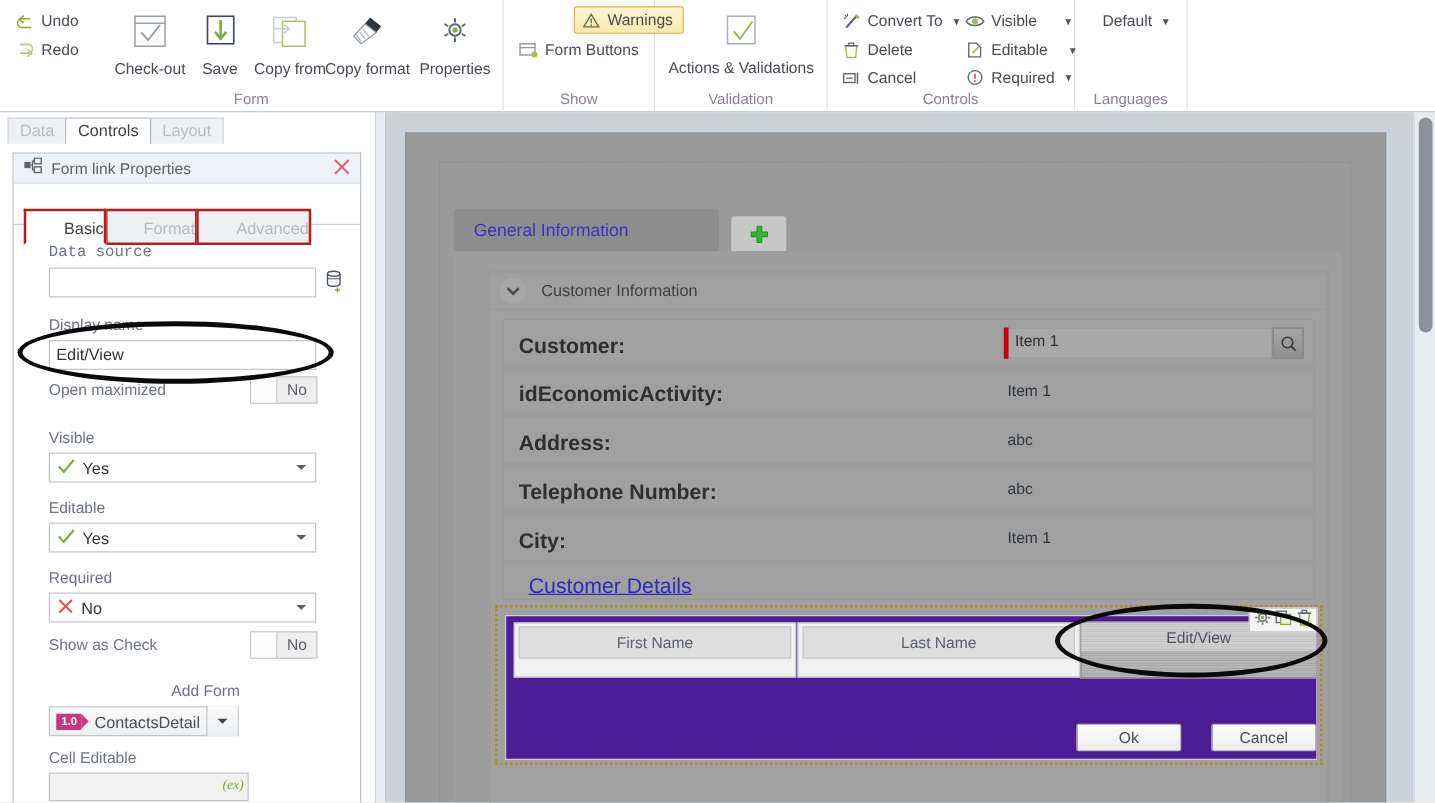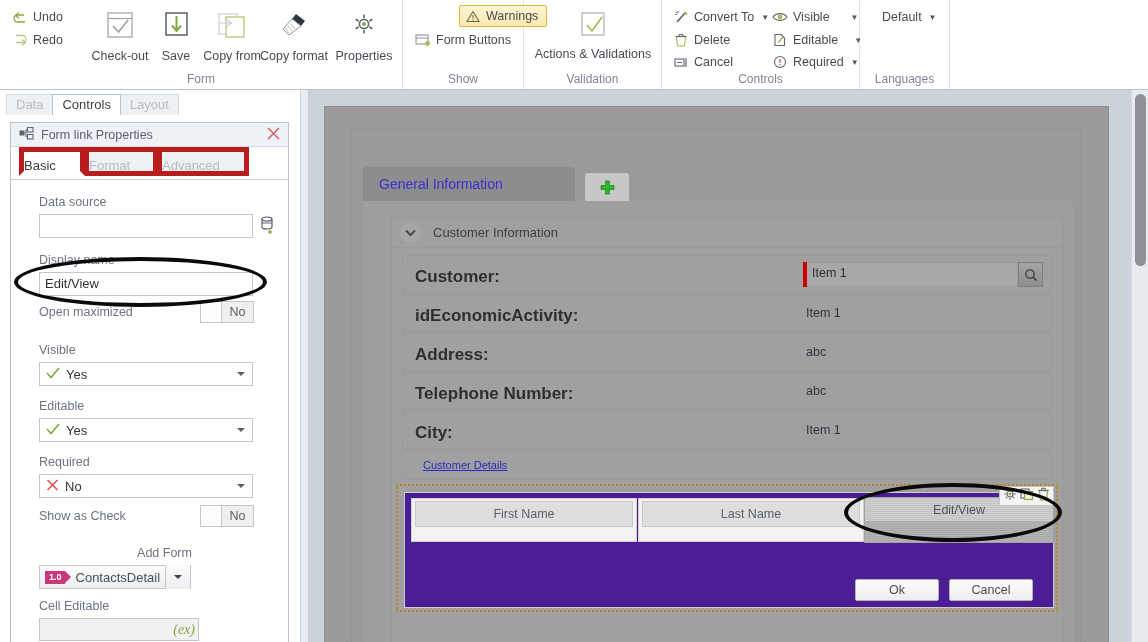--- a/index.html
+++ b/index.html
@@ -72,22 +72,22 @@
   .propdlg-title {
     position: relative; height: 24px; background: #eef1f5;
     border-bottom: 1px solid #d6dbe1;
     display: flex; align-items: center; padding-left: 8px; gap: 7px;
   }
   .propdlg-title .tt { font-size: 12.5px; color: #5c6270; }
   .propdlg-close { position: absolute; right: 7px; top: 3px; cursor: default; }
 
   .subtabs { position: relative; height: 33px; border-bottom: 1px solid #c9ced5; background: #ffffff; }
   .subtab {
-    position: absolute; top: 0; height: 29px; line-height: 27px; text-align: left;
-    font-size: 13px; border: 5px solid #b91c1c; background: #eef1f4; color: #b5b9c0;
+    position: absolute; top: 20px; height: 29px; line-height: 27px; text-align: right;
+    font-size: 13px; border: 2px solid #b91c1c; background: #eef1f4; color: #b5b9c0;
     cursor: default;
   }
   .subtab.active { background: #ffffff; color: #3d3d46; border-bottom-color: #ffffff; z-index: 3; }
 
   .fld { position: absolute; left: 0; width: 279px; }
   .flabel { font-size: 12.5px; color: #6d7380; margin-left: 28px; }
   .finput {
     margin-left: 28px; width: 214px; height: 24px; background: #ffffff;
     border: 1px solid #c2c7ce; font-size: 13px; color: #333; padding: 0 5px;
     line-height: 22px;
@@ -125,21 +125,21 @@
   .verbadge:after {
     content: ""; position: absolute; right: -6px; top: 0;
     border-top: 6.5px solid transparent; border-bottom: 6.5px solid transparent;
     border-left: 6px solid #c73a7a;
   }
   .cellinput {
     margin-left: 28px; width: 160px; height: 23px; background: #f1f1f1;
     border: 1px solid #c2c7ce; position: relative;
   }
   .cellinput .ex {
-    position: absolute; right: 3px; top: 3px; font-size: 14px; color: #7fa83c;
+    position: absolute; right: 3px; top: 3px; font-size: 11px; color: #7fa83c;
     font-style: italic; font-family: "Liberation Serif", serif;
   }
 
   
   .annot-ellipse {
     position: absolute; border: 4px solid #0a0a0a; border-radius: 50% / 50%;
     pointer-events: none; z-index: 40;
   }
 
   
@@ -197,21 +197,21 @@
   .rowline .lbl { position: absolute; left: 12px; top: 11px; font-size: 17px; font-weight: bold; color: #2f2f33; }
   .rowline .val { position: absolute; left: 403px; top: 11px; font-size: 12.5px; color: #2f3640; }
 
   .lookupwrap { position: absolute; left: 400px; top: 6px; width: 240px; height: 25px; display: flex; }
   .lookupwrap .redbar { width: 4px; background: #cc0000; }
   .lookupwrap .inp { flex: 1; background: #a8a8a8; border: 1px solid #9b9b9b; border-left: none;
     font-size: 12.5px; color: #2f2f33; padding: 3px 0 0 5px; }
   .lookupwrap .btn { width: 25px; background: linear-gradient(#a5a5a5,#8e8e8e); border: 1px solid #7f7f7f;
     display: flex; align-items: center; justify-content: center; }
 
-  .detaillink { position: absolute; left: 20px; font-size: 11px; color: #2b2bbf; text-decoration: underline; }
+  .detaillink { position: absolute; left: 20px; font-size: 17px; color: #2b2bbf; text-decoration: underline; }
 
   .gridouter {
     position: absolute; left: 4px; width: 662px; height: 128px;
     border: 2px dotted #b08b1e; background: #a0a0a0; padding: 2px;
   }
   .gridinner { position: absolute; left: 6px; top: 6px; width: 650px; height: 116px;
     background: #4c1d95; border: 1px solid #cccccc; }
   .ghead {
     position: absolute; top: 5px; height: 26px; background: #dedede;
     border: 1px solid #c8c8c8; display: flex; align-items: center; justify-content: center;
@@ -225,21 +225,21 @@
   }
   .gcolsel .hd {
     height: 24px; background: repeating-linear-gradient(0deg,#cfcfcf 0,#cfcfcf 1px,#c4c4c4 1px,#c4c4c4 2px);
     border-bottom: 1px solid #b0b0b0;
     display: flex; align-items: center; justify-content: center; font-size: 12.5px; color: #4c5260;
   }
   .icontray {
     position: absolute; right: -1px; top: -12px; height: 20px; background: #f4f4f4;
     border: 1px solid #c4c4c4; display: flex; align-items: center; gap: 3px; padding: 0 3px;
   }
-  .gridbtns { position: absolute; right: 20px; bottom: 6px; display: flex; gap: 10px; }
+  .gridbtns { position: absolute; right: 0; bottom: 6px; display: flex; gap: 24px; }
   .gbtn {
     width: 84px; height: 22px; border: 1px solid #b6b6b6; border-radius: 2px;
     background: linear-gradient(#fcfcfc,#ededed); font-size: 12.5px; color: #4b4b52;
     display: flex; align-items: center; justify-content: center;
   }
 
   
   .vscroll {
     position: absolute; right: 0; top: 90px; width: 17px; height: 552px;
     background: #e9ecef; border-left: 1px solid #d3d8de;
@@ -479,21 +479,21 @@
             </svg>
         </span>
       </div>
 
       <div class="subtabs">
         <div class="subtab active" style="left:8px; width:66px;">Basic</div>
         <div class="subtab" style="left:73px; width:74px;">Format</div>
         <div class="subtab" style="left:146px; width:92px;">Advanced</div>
       </div>
 
-      <div class="fld" style="top:72px;">
+      <div class="fld" style="top:72px;font-family:Liberation Mono, monospace;">
         <div class="flabel">Data source</div>
         <div style="position:relative; margin-top:5px;">
           <div class="finput"></div>
           <span style="position:absolute; left:249px; top:2px;">
             <svg width="16" height="18" viewBox="0 0 16 18">
               <ellipse cx="7" cy="3" rx="5" ry="2" fill="none" stroke="#4a5360" stroke-width="1.1"></ellipse>
               <path d="M2 3 V11 a5 2 0 0 0 10 0 V3" fill="none" stroke="#4a5360" stroke-width="1.1"></path>
               <line x1="2" y1="7" x2="12" y2="7" stroke="#4a5360" stroke-width="0.9"></line>
               <path d="M10 14 V18 M8 16 H12" stroke="#8aab3c" stroke-width="1.3"></path>
             </svg>

